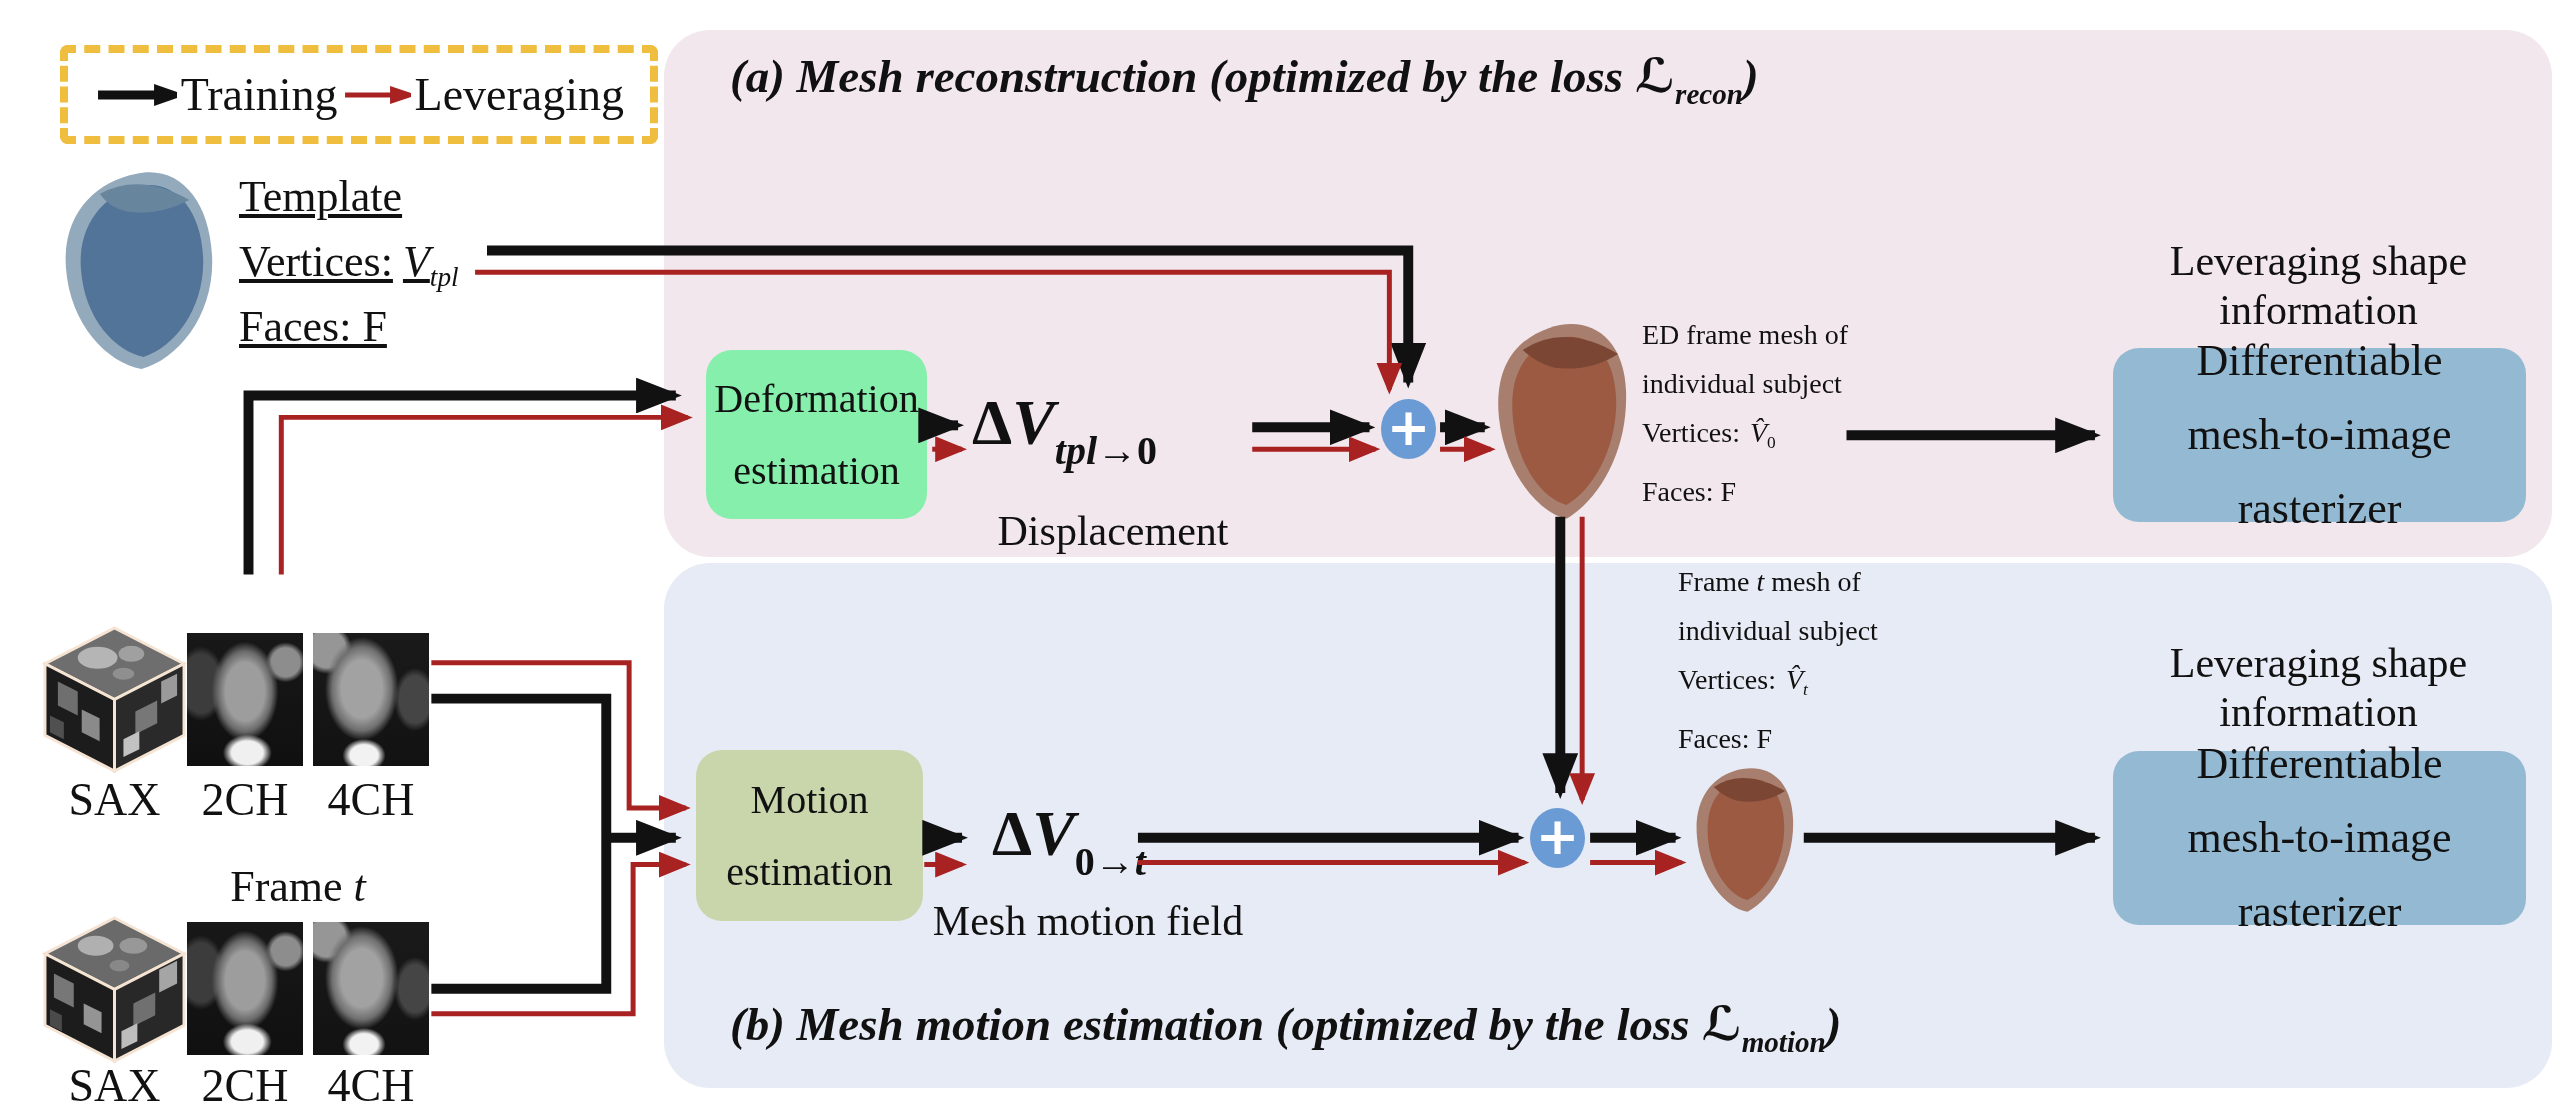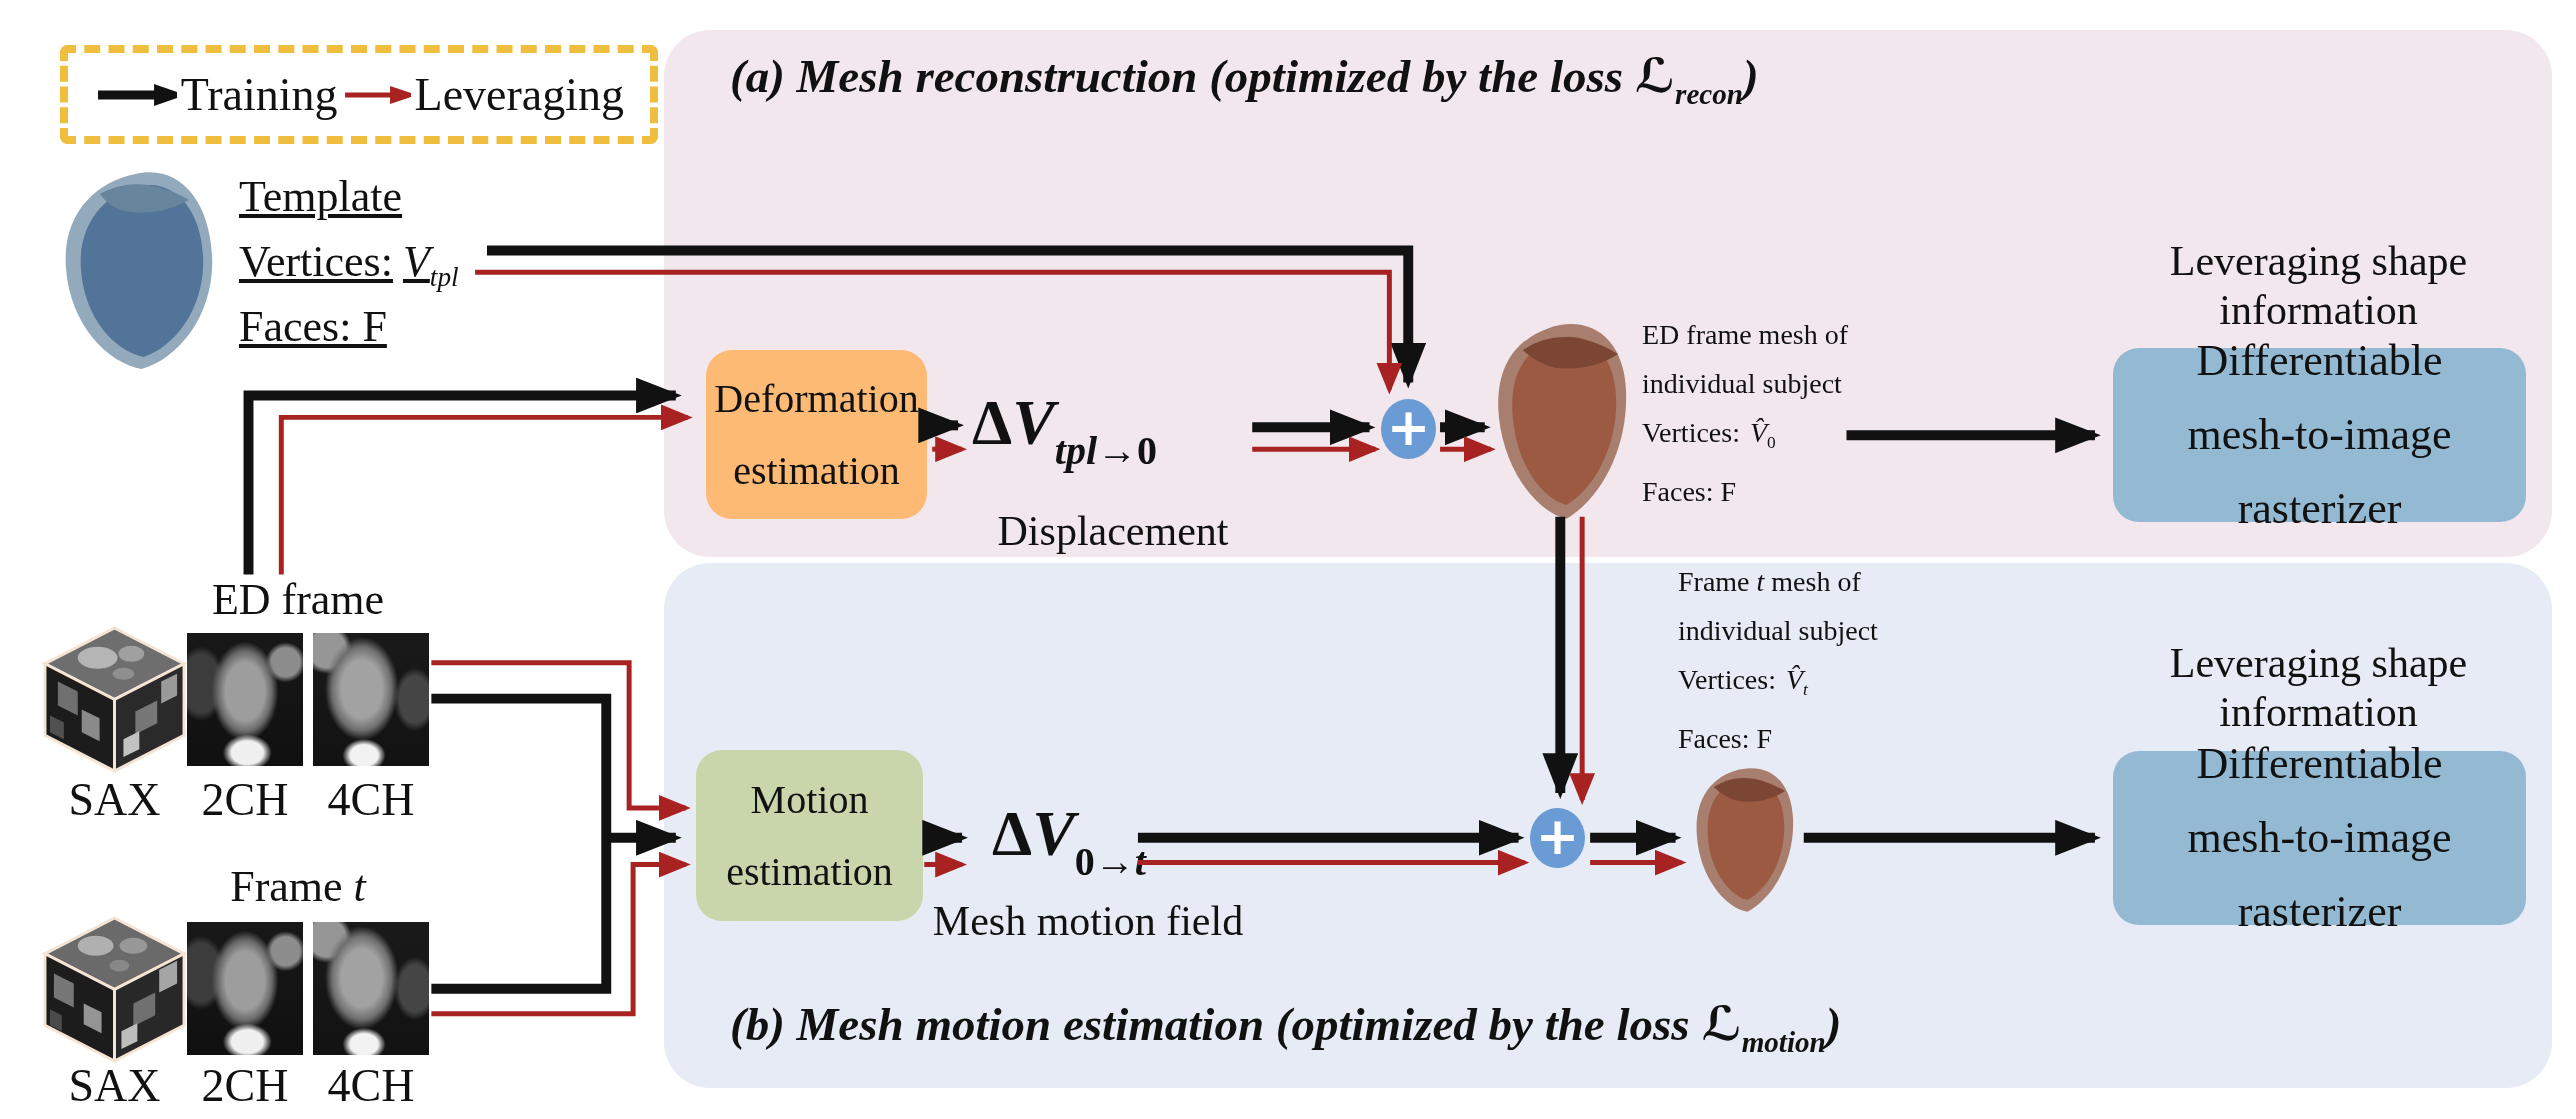--- a/index.html
+++ b/index.html
@@ -83,21 +83,21 @@
   </svg>
 
   <div class="abs" style="left:239px;top:171px;text-decoration:underline;">
     <div class="t lbl">Template</div>
     <div class="t lbl" style="margin-top:14px;">
       <span>Vertices:</span><span class="msym">V</span><span class="sub sub-it">tpl</span>
     </div>
     <div class="t lbl" style="margin-top:8px;">Faces: F</div>
   </div>
 
-  <div class="abs box" style="left:706px;top:350px;width:221px;height:169px;background:#fdba74;">
+  <div class="abs box" style="left:706px;top:350px;width:221px;height:169px;background:#86efac;">
     <div class="t">Deformation</div>
     <div class="t">estimation</div>
   </div>
 
   <div class="abs t formula" style="left:972px;top:386px;">
     <span class="fdelta">Δ</span><span class="fv">V</span><span class="fsub"><span class="it">tpl</span><span>→0</span></span>
   </div>
   <div class="abs t caption center" style="left:944px;top:507px;width:338px;">Displacement</div>
 
   <div class="abs plus" style="left:1381px;top:399px;width:55px;height:60px;background:#6b9bd4;">
@@ -122,21 +122,20 @@
   <div class="abs note center" style="left:2107px;top:237px;width:423px;">
     <div class="t">Leveraging shape</div>
     <div class="t">information</div>
   </div>
   <div class="abs rastbox" style="left:2113px;top:348px;width:413px;height:174px;background:#94bad3;">
     <div class="t">Differentiable</div>
     <div class="t">mesh-to-image</div>
     <div class="t">rasterizer</div>
   </div>
 
-  <div class="abs t lbl center" style="left:164px;top:574px;width:268px;">ED frame</div>
   <svg class="abs" style="left:40px;top:624px;" width="149" height="151" viewBox="0 0 150 152">
     <polygon points="75,4 145,40 75,76 5,40" fill="#6e6e6e" stroke="#f5e4d3" stroke-width="3"></polygon>
     <ellipse cx="58" cy="34" rx="20" ry="11" fill="#b5b5b5"></ellipse>
     <ellipse cx="92" cy="30" rx="13" ry="8" fill="#a0a0a0"></ellipse>
     <ellipse cx="84" cy="50" rx="11" ry="6" fill="#8f8f8f"></ellipse>
     <polygon points="5,40 75,76 75,148 5,112" fill="#1c1c1c" stroke="#f5e4d3" stroke-width="3"></polygon>
     <polygon points="18,58 38,68 38,92 18,82" fill="#6f6f6f"></polygon>
     <polygon points="42,86 60,95 60,118 42,109" fill="#8a8a8a"></polygon>
     <polygon points="10,92 24,99 24,116 10,109" fill="#505050"></polygon>
     <polygon points="145,40 75,76 75,148 145,112" fill="#2a2a2a" stroke="#f5e4d3" stroke-width="3"></polygon>

